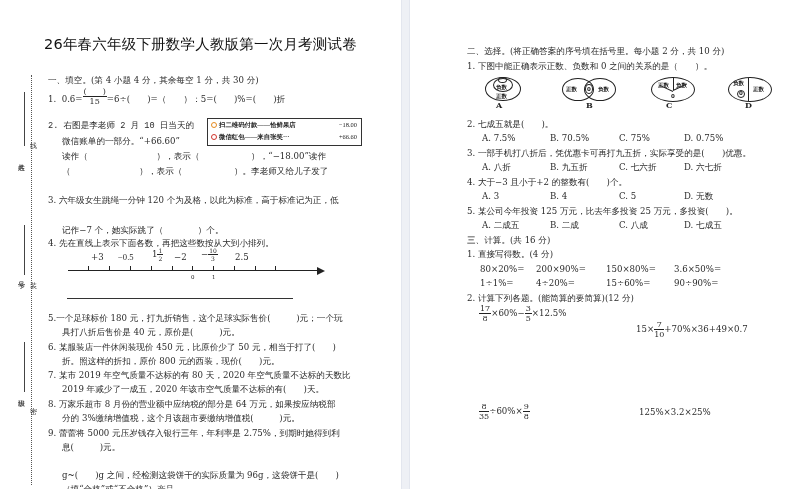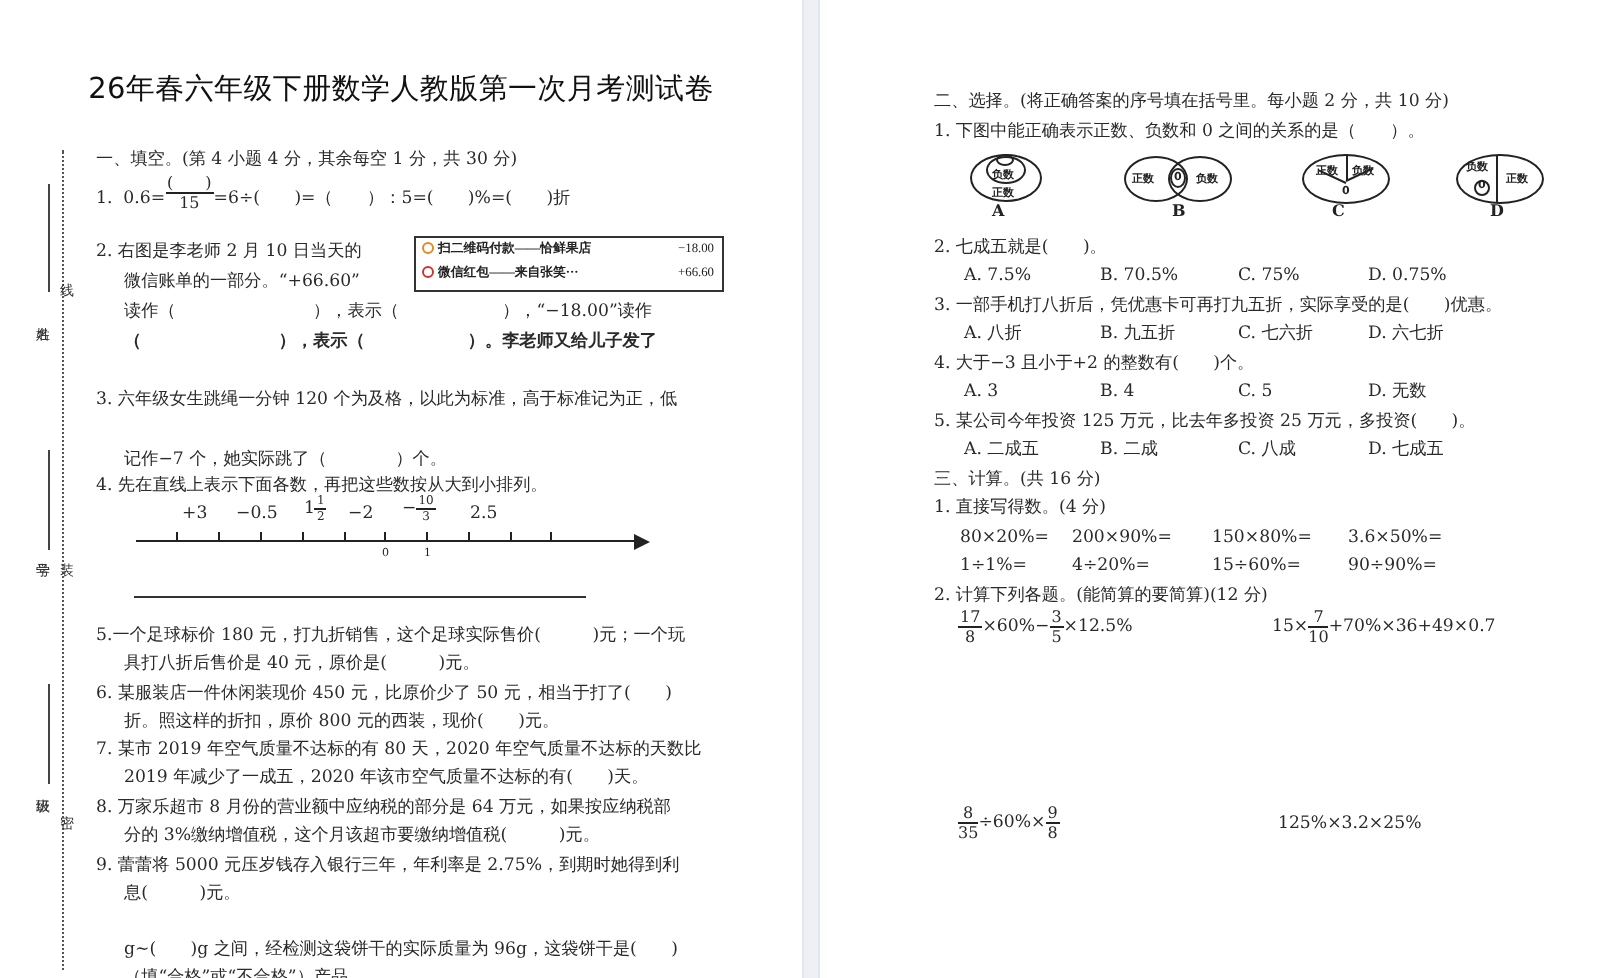--- a/index.html
+++ b/index.html
@@ -53,42 +53,42 @@
   <div class="side-field" style="top:276px;">学号</div>
   <div class="side-rule" style="top:342px;height:50px;"></div>
   <div class="side-field" style="top:394px;">班级</div>
 
   <div class="t" style="left:48px;top:75px;">一、填空。(第 4 小题 4 分，其余每空 1 分，共 30 分)</div>
 
   <div class="t" style="left:48px;top:93px;">
     <span>1.</span>&nbsp;&nbsp;<span>0.6=</span><span class="frac" style="margin-top:-6px;"><span class="n">(　　)</span><span class="d">15</span></span><span>=6÷(　　)=（　　）：5=(　　)%=(　　)折</span>
   </div>
 
-  <div class="t" style="left:48px;top:121px;">2. 右图是李老师 2 月 10 日当天的</div>
+  <div class="t" style="left:48px;top:121px;font-family:Liberation Mono, monospace;">2. 右图是李老师 2 月 10 日当天的</div>
   <div class="t" style="left:62px;top:136px;">微信账单的一部分。“+66.60”</div>
   <div class="t" style="left:62px;top:151px;">读作（　　　　　　　　），表示（　　　　　　），“−18.00”读作</div>
-  <div class="t" style="left:62px;top:166px;font-weight:bold;">（　　　　　　　　），表示（　　　　　　）。李老师又给儿子发了</div>
+  <div class="t" style="left:62px;top:166px;">（　　　　　　　　），表示（　　　　　　）。李老师又给儿子发了</div>
 
   <div class="bill">
     <div class="row" style="top:1px;">
       <span class="dot" style="border:1.6px solid #e58a1f;"></span><span>扫二维码付款——恰鲜果店</span>
       <span class="amt">−18.00</span>
     </div>
     <div class="row" style="top:13px;">
       <span class="dot" style="border:1.6px solid #d0342c;"></span><span>微信红包——来自张笑···</span>
       <span class="amt">+66.60</span>
     </div>
   </div>
 
   <div class="t" style="left:48px;top:195px;">3. 六年级女生跳绳一分钟 120 个为及格，以此为标准，高于标准记为正，低</div>
   <div class="t" style="left:62px;top:225px;">记作−7 个，她实际跳了（　　　　）个。</div>
 
   <div class="t" style="left:48px;top:238px;">4. 先在直线上表示下面各数，再把这些数按从大到小排列。</div>
   <div class="t" style="left:91px;top:252px;">+3</div>
-  <div class="t" style="left:118px;top:252px;">−0.5</div>
+  <div class="t" style="left:118px;top:252px;font-family:Liberation Serif, serif;">−0.5</div>
   <div class="t" style="left:152px;top:247px;"><span>1</span><span class="frac" style="font-size:6px;line-height:7px;"><span class="n">1</span><span class="d">2</span></span></div>
   <div class="t" style="left:174px;top:252px;">−2</div>
   <div class="t" style="left:201px;top:247px;"><span>−</span><span class="frac" style="font-size:6px;line-height:7px;"><span class="n">10</span><span class="d">3</span></span></div>
   <div class="t" style="left:235px;top:252px;">2.5</div>
 
   <div class="numline">
     <div class="axis"></div>
     <div class="arrow"></div>
     <div class="tick" style="left:20px;"></div>
     <div class="tick" style="left:41px;"></div>
@@ -199,21 +199,21 @@
   <div class="t" style="left:126px;top:278px;">4÷20%=</div>
   <div class="t" style="left:196px;top:278px;">15÷60%=</div>
   <div class="t" style="left:264px;top:278px;">90÷90%=</div>
 
   <div class="t" style="left:57px;top:293px;">2. 计算下列各题。(能简算的要简算)(12 分)</div>
 
   <div class="t" style="left:69px;top:304px;">
     <span class="frac"><span class="n">17</span><span class="d">8</span></span><span>×60%−</span><span class="frac"><span class="n">3</span><span class="d">5</span></span><span>×12.5%</span>
   </div>
 
-  <div class="t" style="left:226px;top:304px;">
+  <div class="t" style="left:226px;top:320px;">
     <span>15×</span><span class="frac"><span class="n">7</span><span class="d">10</span></span><span>+70%×36+49×0.7</span>
   </div>
 
   <div class="t" style="left:69px;top:402px;">
     <span class="frac"><span class="n">8</span><span class="d">35</span></span><span>÷60%×</span><span class="frac"><span class="n">9</span><span class="d">8</span></span>
   </div>
 
   <div class="t" style="left:229px;top:407px;">125%×3.2×25%</div>
 </div>
 

